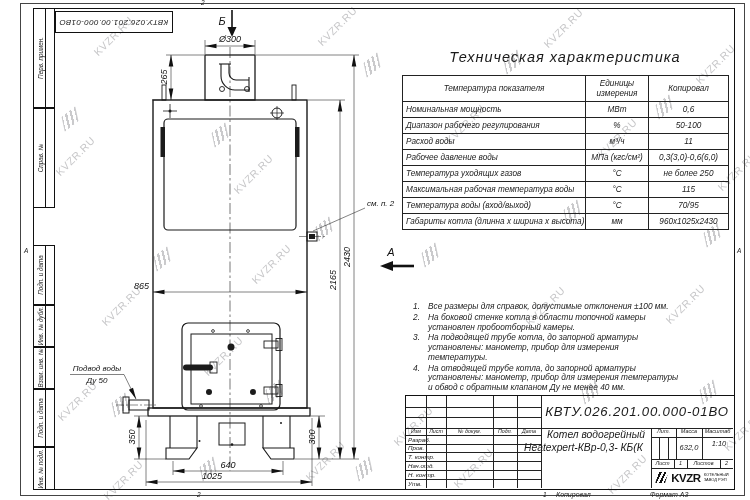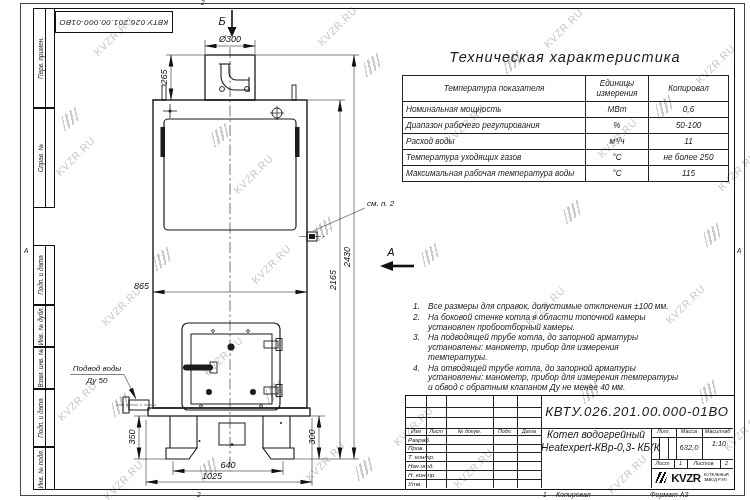--- a/index.html
+++ b/index.html
@@ -48,21 +48,21 @@
   .note-text { width:252px; }
   
   #title-block { left:405px; top:395px; width:330px; height:95px;
     border:1.6px solid #111; z-index:2; }
   .tbl-v { position:absolute; width:1px; background:#222; }
   .tbl-h { position:absolute; height:1px; background:#222; }
   .tb-txt { position:absolute; font-size:6.2px; line-height:1; color:#1a1a1a; }
   .tb-c { display:flex; align-items:center; justify-content:center; text-align:center; }
   #tb-docnum { left:135px; top:0; width:192px; height:31.5px; font-size:13.2px; letter-spacing:.8px; }
   #tb-name1 { left:135px; top:34px; width:110px; text-align:center; font-size:10.3px; }
-  #tb-name2 { left:135px; top:47px; width:110px; white-space:nowrap; font-size:10.3px; }
+  #tb-name2 { left:118px; top:47px; width:110px; white-space:nowrap; font-size:10.3px; }
   #tb-logo-cell { position:absolute; left:245px; top:72px; width:82px; height:19px;
     display:flex; align-items:center; justify-content:center; gap:3px; }
   #kvzr-mark { width:13px; height:11px;
     background:repeating-linear-gradient(115deg,#111 0 2px, rgba(0,0,0,0) 2px 4.2px);
     clip-path:polygon(25% 0,100% 0,75% 100%,0 100%); }
   #kvzr-word { font-style:normal; font-weight:800; font-size:11.5px; letter-spacing:-.5px; color:#111;text-align:center; }
   #kvzr-cap { font-size:4px; line-height:1.15; font-style:normal; color:#111; text-align:left; }
   
   #drawing-svg { position:absolute; inset:0; z-index:1; }
   #drawing-svg text { font-family:"Liberation Sans", sans-serif; font-style:italic; fill:#111; stroke:none; }
@@ -308,28 +308,43 @@
           <td>Диапазон рабочего регулирования</td>
           <td class="c">%</td>
           <td class="c">50-100</td>
         </tr>
     <tr>
           <td>Расход воды</td>
           <td class="c">м³/ч</td>
           <td class="c">11</td>
         </tr>
     <tr>
+          <td>Рабочее давление воды</td>
+          <td class="c">МПа (кгс/см²)</td>
+          <td class="c">0,3(3,0)-0,6(6,0)</td>
+        </tr>
+    <tr>
           <td>Температура уходящих газов</td>
           <td class="c">°С</td>
           <td class="c">не более 250</td>
         </tr>
     <tr>
           <td>Максимальная рабочая температура воды</td>
           <td class="c">°С</td>
           <td class="c">115</td>
+        </tr>
+    <tr>
+          <td>Температура воды (вход/выход)</td>
+          <td class="c">°С</td>
+          <td class="c">70/95</td>
+        </tr>
+    <tr>
+          <td>Габариты котла (длинна х ширина х высота)</td>
+          <td class="c">мм</td>
+          <td class="c">960х1025х2430</td>
         </tr>
   </tbody>
     </table>
 
   <div class="abs" id="notes">
     <div class="note-item">
         <span class="note-num">1.</span>
         <span class="note-text">Все размеры для справок, допустимые отклонения ±100 мм.</span>
       </div>
     <div class="note-item">

